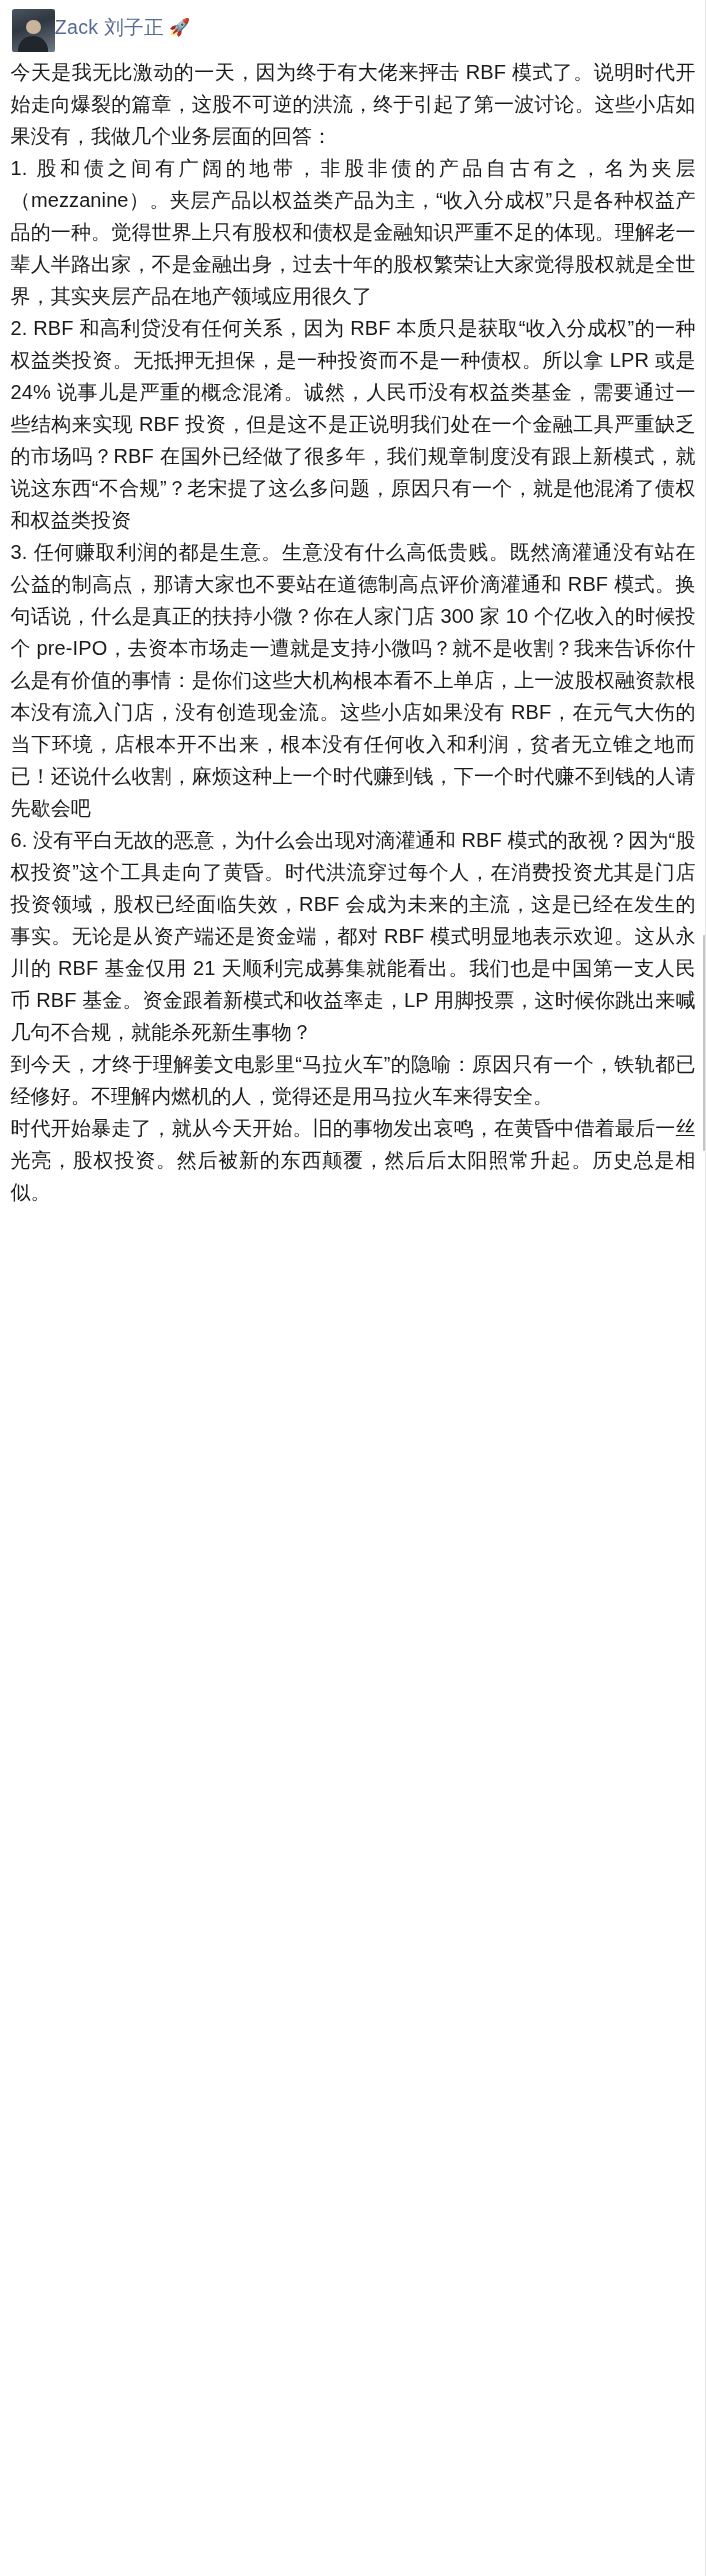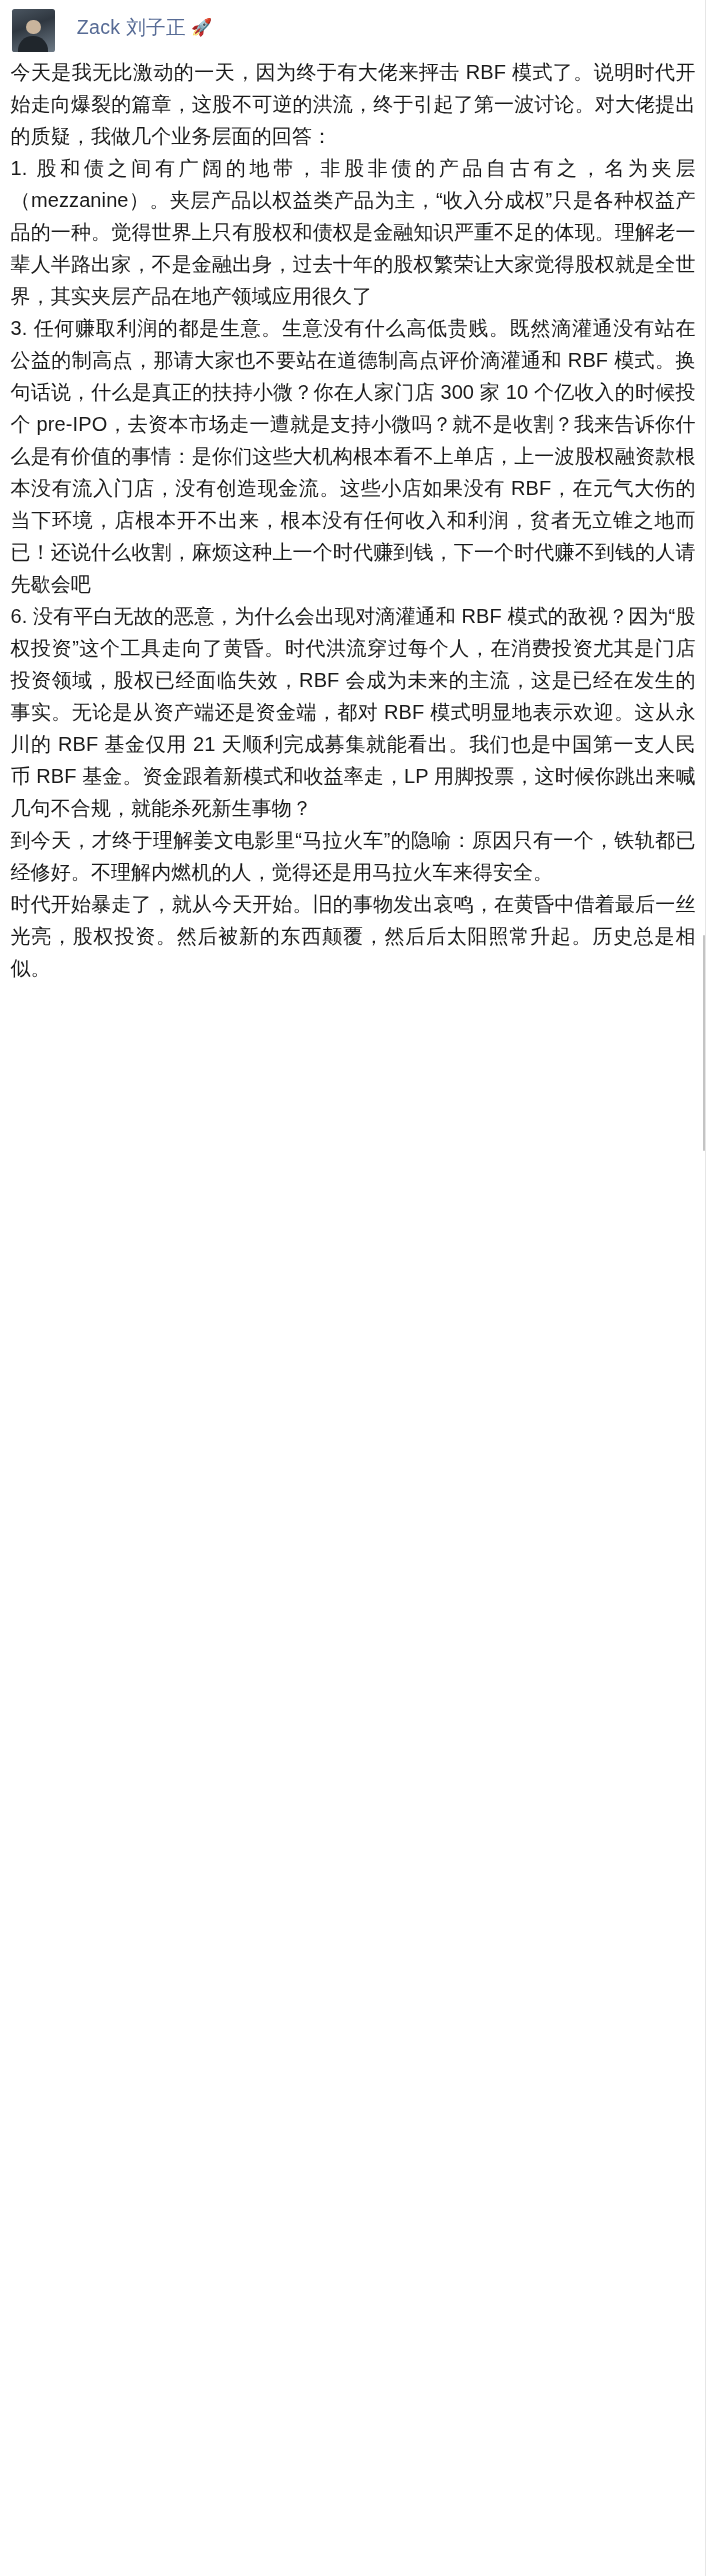--- a/index.html
+++ b/index.html
@@ -52,21 +52,21 @@
     bottom: -3.9px;
     width: 30px;
     height: 19.6px;
     margin-left: -15px;
     border-radius: 14.4px 14.4px 0 0;
     background: #20262c;
   }
   .author-wrap {
     display: flex;
     align-items: center;
-    margin-left: 22px;
+    margin-left: 0;
     padding-top: 5.2px;
   }
   .author-name {
     font-size: 19.6px;
     color: #576b95;
     font-weight: 400;
     letter-spacing: 0.3px;
   }
   .author-badge {
     font-size: 17px;
@@ -127,22 +127,23 @@
       <div class="head"></div>
       <div class="body"></div>
     </div>
     <div class="author-wrap">
       <span class="author-name">Zack 刘子正</span>
       <span class="author-badge">🚀</span>
     </div>
   </div>
 
   <div class="post-body">
-    <p class="para">今天是我无比激动的一天，因为终于有大佬来抨击 RBF 模式了。说明时代开始走向爆裂的篇章，这股不可逆的洪流，终于引起了第一波讨论。对大佬提出的质疑，我做几个业务层面的回答：</p>
+    <p class="para">今天是我无比激动的一天，因为终于有大佬来抨击 RBF 模式了。说明时代开始走向爆裂的篇章，这股不可逆的洪流，终于引起了第一波讨论。这些小店如果没有，我做几个业务层面的回答：</p>
     <p class="para">1.  股和债之间有广阔的地带，非股非债的产品自古有之，名为夹层（mezzanine）。夹层产品以权益类产品为主，“收入分成权”只是各种权益产品的一种。觉得世界上只有股权和债权是金融知识严重不足的体现。理解老一辈人半路出家，不是金融出身，过去十年的股权繁荣让大家觉得股权就是全世界，其实夹层产品在地产领域应用很久了</p>
+    <p class="para">2.  RBF 和高利贷没有任何关系，因为 RBF 本质只是获取“收入分成权”的一种权益类投资。无抵押无担保，是一种投资而不是一种债权。所以拿 LPR 或是 24% 说事儿是严重的概念混淆。诚然，人民币没有权益类基金，需要通过一些结构来实现 RBF 投资，但是这不是正说明我们处在一个金融工具严重缺乏的市场吗？RBF 在国外已经做了很多年，我们规章制度没有跟上新模式，就说这东西“不合规”？老宋提了这么多问题，原因只有一个，就是他混淆了债权和权益类投资</p>
     <p class="para">3.  任何赚取利润的都是生意。生意没有什么高低贵贱。既然滴灌通没有站在公益的制高点，那请大家也不要站在道德制高点评价滴灌通和 RBF 模式。换句话说，什么是真正的扶持小微？你在人家门店 300 家 10 个亿收入的时候投个 pre-IPO，去资本市场走一遭就是支持小微吗？就不是收割？我来告诉你什么是有价值的事情：是你们这些大机构根本看不上单店，上一波股权融资款根本没有流入门店，没有创造现金流。这些小店如果没有 RBF，在元气大伤的当下环境，店根本开不出来，根本没有任何收入和利润，贫者无立锥之地而已！还说什么收割，麻烦这种上一个时代赚到钱，下一个时代赚不到钱的人请先歇会吧</p>
     <p class="para">6.  没有平白无故的恶意，为什么会出现对滴灌通和 RBF 模式的敌视？因为“股权投资”这个工具走向了黄昏。时代洪流穿过每个人，在消费投资尤其是门店投资领域，股权已经面临失效，RBF 会成为未来的主流，这是已经在发生的事实。无论是从资产端还是资金端，都对 RBF 模式明显地表示欢迎。这从永川的 RBF 基金仅用 21 天顺利完成募集就能看出。我们也是中国第一支人民币 RBF 基金。资金跟着新模式和收益率走，LP 用脚投票，这时候你跳出来喊几句不合规，就能杀死新生事物？</p>
     <p class="para">到今天，才终于理解姜文电影里“马拉火车”的隐喻：原因只有一个，铁轨都已经修好。不理解内燃机的人，觉得还是用马拉火车来得安全。</p>
     <p class="para">时代开始暴走了，就从今天开始。旧的事物发出哀鸣，在黄昏中借着最后一丝光亮，股权投资。然后被新的东西颠覆，然后后太阳照常升起。历史总是相似。</p>
   </div>
 
   <div class="edge-line"></div>
   <div class="scrollbar-track">
     <div class="scrollbar-thumb"></div>
   </div>

